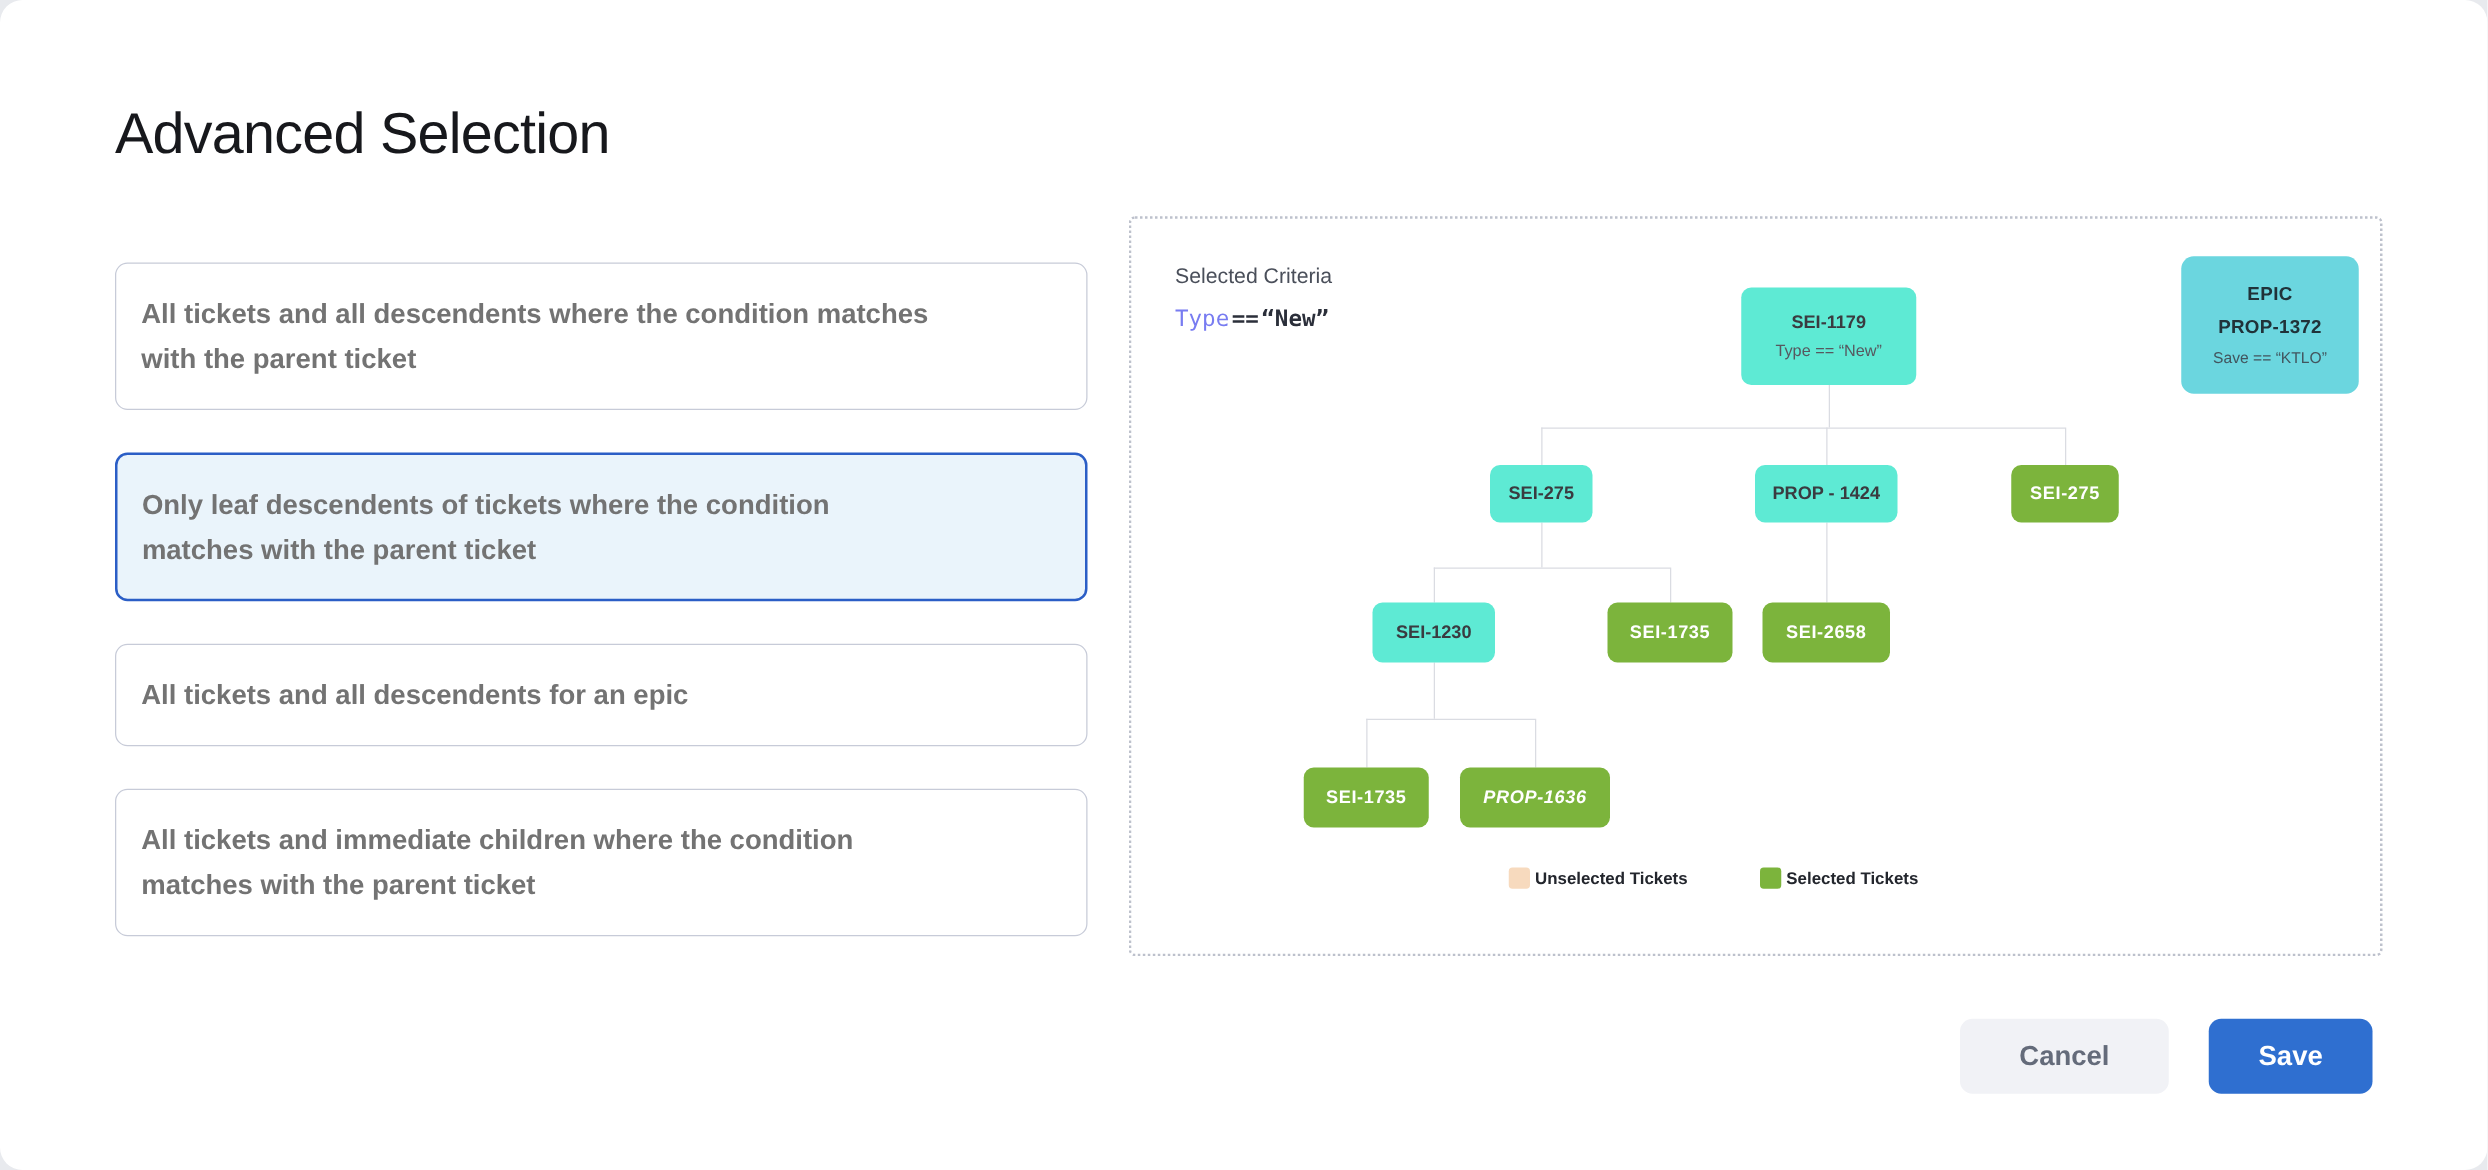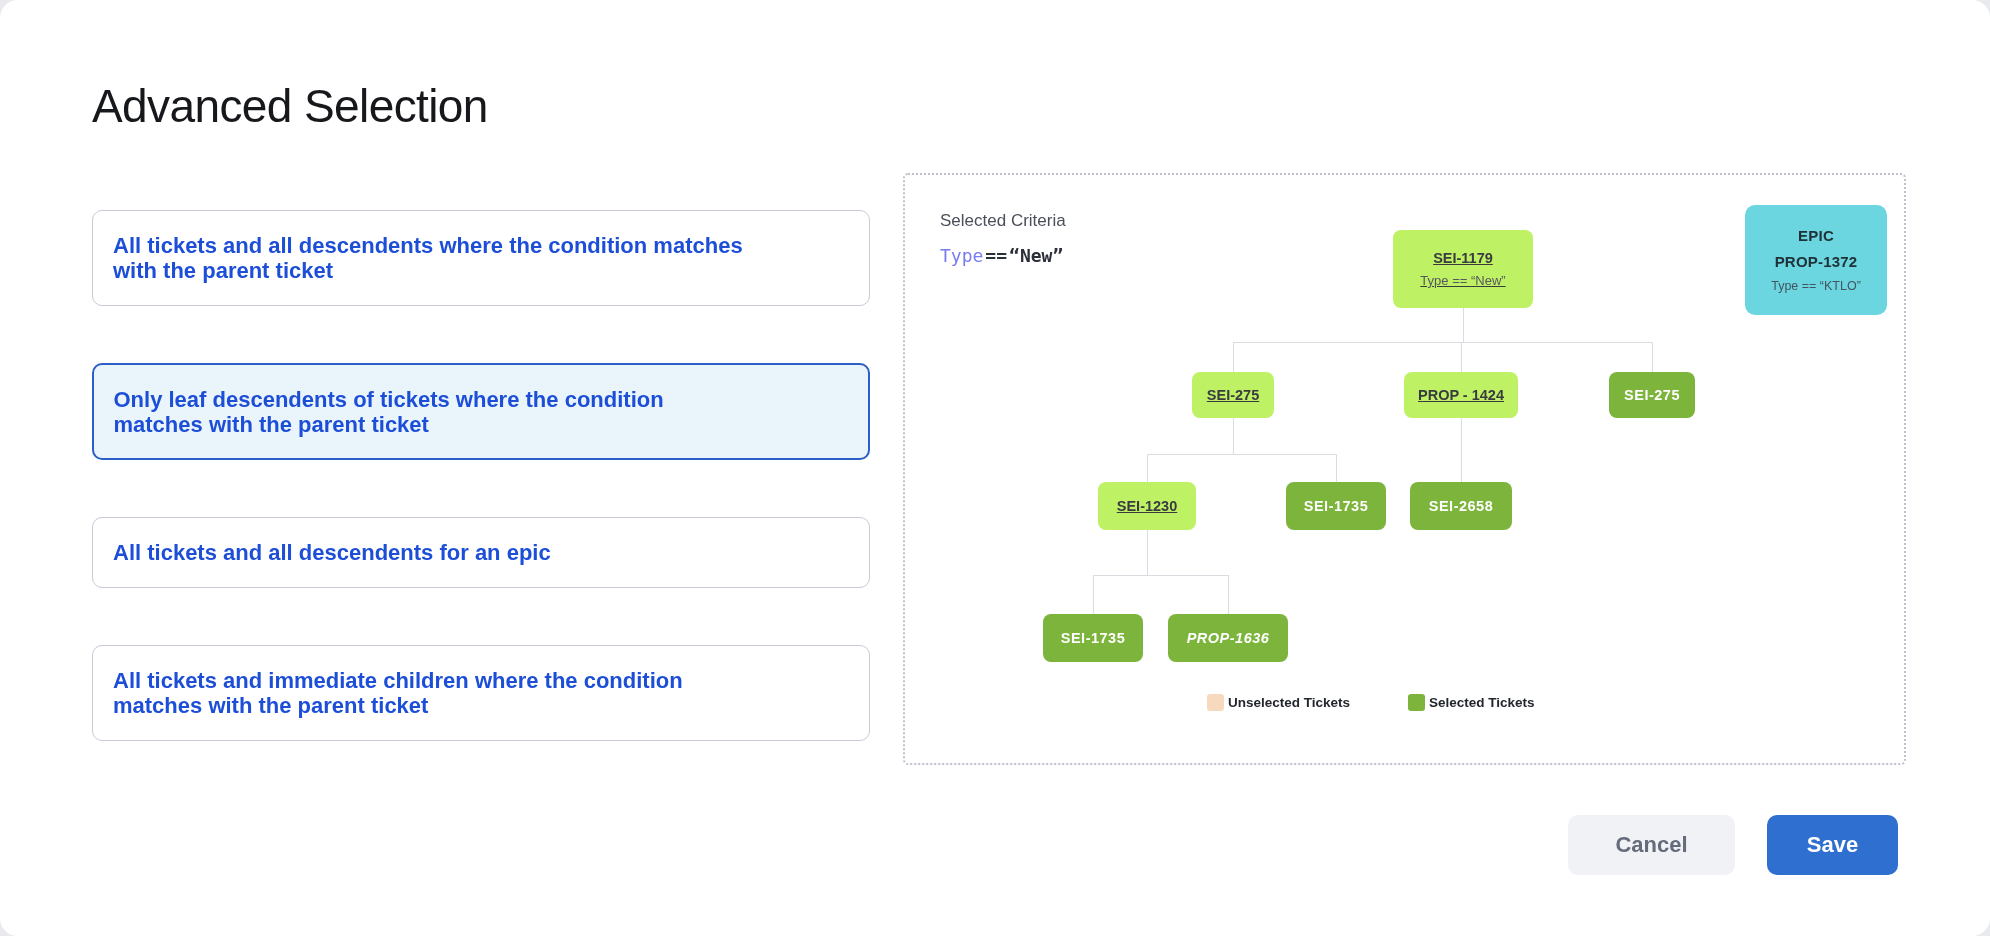--- a/index.html
+++ b/index.html
@@ -15,22 +15,22 @@
   .page-title{
     position:absolute;left:92px;top:48px;
     font-size:46px;font-weight:400;color:#17181c;letter-spacing:-0.6px;
   }
   
   .options{position:absolute;left:92px;top:210px;width:778px;}
   .option-card{
     box-sizing:border-box;width:778px;
     border:1.5px solid #c7cbd8;border-radius:10px;
     background:#ffffff;
-    padding:22px 20px;margin-bottom:57px;
-    font-size:22px;line-height:25px;font-weight:600;color:#1d4ed8;
+    padding:22px 20px;margin-bottom:34px;
+    font-size:22px;line-height:36px;font-weight:600;color:#737373;
     cursor:pointer;
   }
   .option-card.selected{
     border:2px solid #2b5ec6;background:#eaf4fb;padding:21.5px 19.5px;
   }
   .option-label{display:block;max-width:640px;}
   
   .diagram{
     position:absolute;left:903px;top:173px;width:1003px;height:592px;
     box-sizing:border-box;border:2px dotted #bdc1cc;border-radius:5px;
@@ -56,21 +56,21 @@
   .epic-kind{font-size:15px;font-weight:700;color:#203239;letter-spacing:0.3px;}
   .epic-id{font-size:15px;font-weight:700;color:#203239;letter-spacing:0.2px;}
   .epic-cond{font-size:12.5px;font-weight:400;color:#42555e;}
   
   .node{
     position:absolute;transform:translateX(-50%);
     border-radius:8px;
     display:flex;flex-direction:column;align-items:center;justify-content:center;gap:7px;
     font-weight:700;font-size:14.5px;z-index:2;
   }
-  .node-peach{background:#bef264;color:#3a3b40;text-decoration:underline;}
+  .node-peach{background:#5eead4;color:#3a3b40;}
   .node-green{background:#7cb43c;color:#ffffff;letter-spacing:0.5px;}
   .node .cond{font-size:13px;font-weight:400;color:#57585f;letter-spacing:0;}
   
   .vline{position:absolute;width:1px;background:#dadce2;z-index:1;}
   .hline{position:absolute;height:1px;background:#dadce2;z-index:1;}
   
   .legend{position:absolute;left:302px;top:519px;display:flex;gap:58px;}
   .legend-item{display:flex;align-items:center;gap:4px;}
   .legend-swatch{width:17px;height:17px;border-radius:3px;}
   .legend-swatch.peach{background:#f7dabe;}
@@ -112,21 +112,21 @@
 
     <div class="criteria">
       <span class="field">Type</span>
       <span class="op">==</span>
       <span class="val">“New”</span>
     </div>
 
     <div class="epic-card">
       <span class="epic-kind">EPIC</span>
       <span class="epic-id">PROP-1372</span>
-      <span class="epic-cond">Type == “KTLO”</span>
+      <span class="epic-cond">Save == “KTLO”</span>
     </div>
 
     <div class="vline" style="left:558px;top:133px;height:34px;"></div>
     <div class="hline" style="left:328px;top:167px;width:419px;"></div>
     <div class="vline" style="left:328px;top:167px;height:30px;"></div>
     <div class="vline" style="left:556px;top:167px;height:30px;"></div>
     <div class="vline" style="left:747px;top:167px;height:30px;"></div>
 
     <div class="vline" style="left:328px;top:243px;height:36px;"></div>
     <div class="hline" style="left:242px;top:279px;width:189px;"></div>

